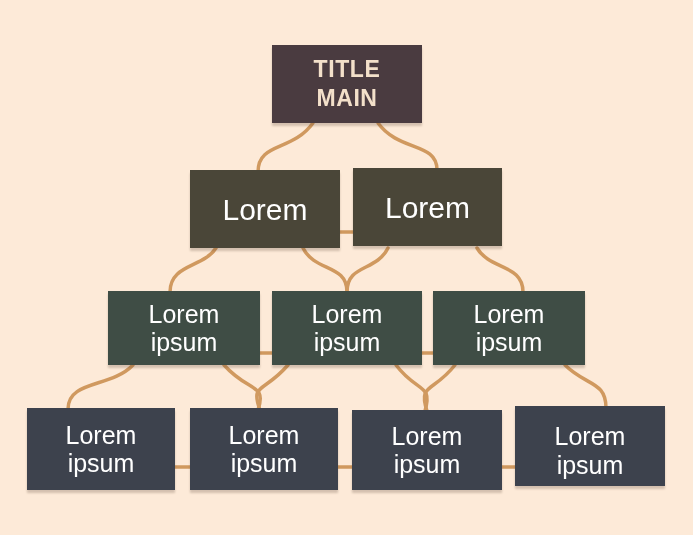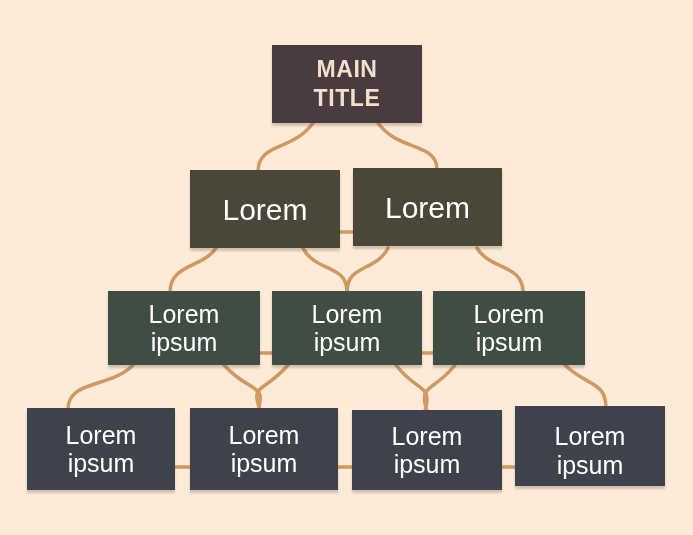--- a/index.html
+++ b/index.html
@@ -80,22 +80,22 @@
 
     <path class="connector" d="M 340 232 L 353 232"></path>
     <path class="connector" d="M 260 353 L 272 353"></path>
     <path class="connector" d="M 422 353 L 433 353"></path>
     <path class="connector" d="M 175 467 L 190 467"></path>
     <path class="connector" d="M 338 467 L 352 467"></path>
     <path class="connector" d="M 502 467 L 515 467"></path>
   </svg>
 
   <div class="node l1" style="left:272px; top:45px; width:150px; height:78px;">
+    <span class="line">TITLE</span>
     <span class="line">MAIN</span>
-    <span class="line">TITLE</span>
   </div>
 
   <div class="node l2" style="left:190px; top:170px; width:150px; height:78px;">
     <span class="line">Lorem</span>
   </div>
   <div class="node l2" style="left:353px; top:168px; width:149px; height:78px;">
     <span class="line">Lorem</span>
   </div>
 
   <div class="node l3" style="left:108px; top:291px; width:152px; height:74px;">

